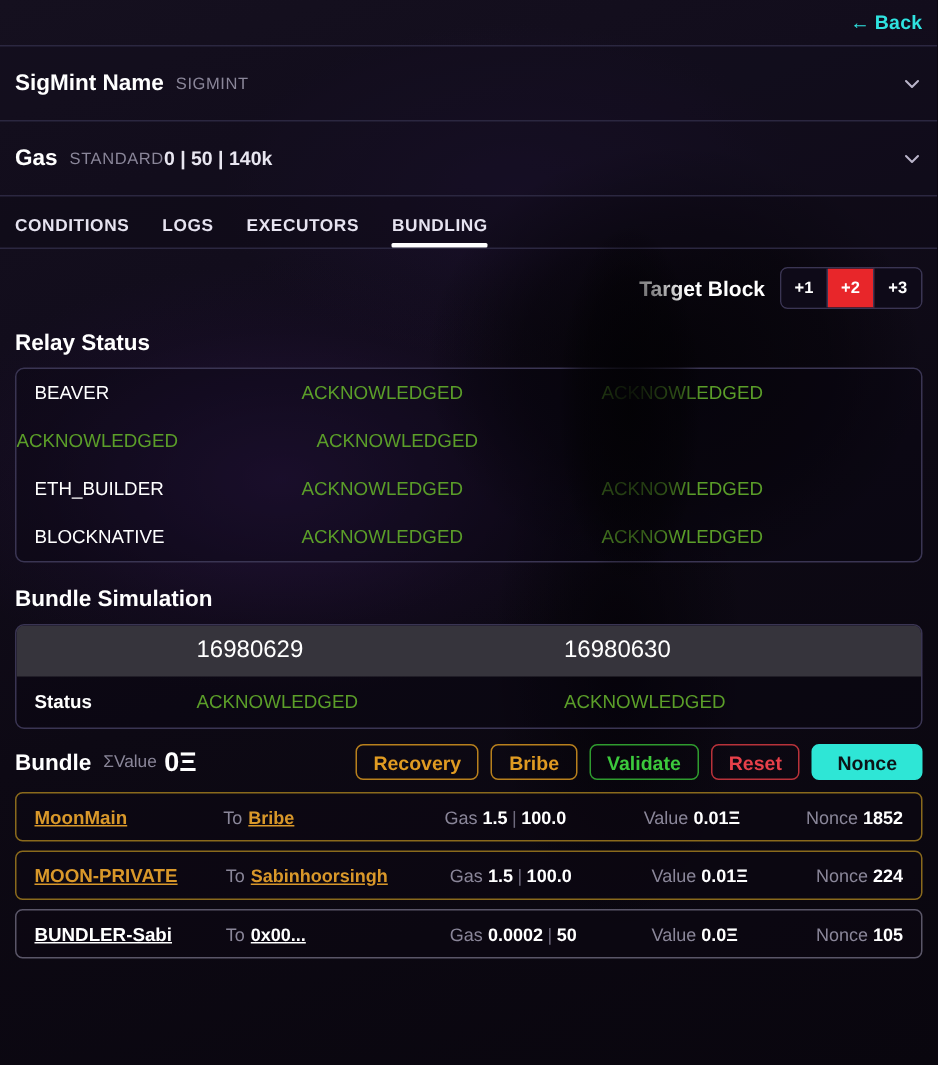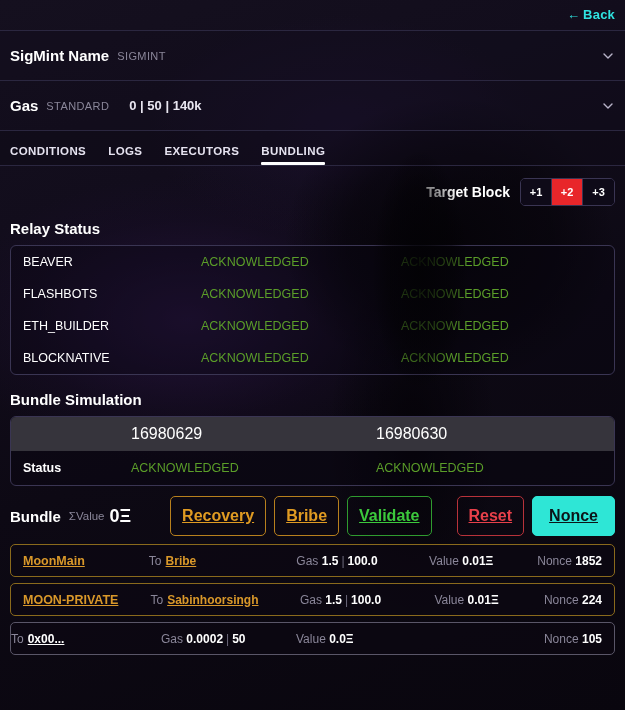--- a/index.html
+++ b/index.html
@@ -44,21 +44,21 @@
     display: flex; align-items: center;
     padding: 0 10px;
     border-top: 1px solid #2b2740;
     background: rgba(18,13,28,0.45);
     cursor: pointer;
   }
   .collapse-row .title { font-size: 15px; font-weight: bold; color: #fff; }
   .collapse-row .sub {
     font-size: 11px; color: #8a8699; margin-left: 8px; letter-spacing: .4px;
   }
-  .collapse-row .vals { font-size: 13px; color: #e8e6f0; margin-left: 20px; font-weight: bold; }
+  .collapse-row .vals { font-size: 13px; color: #e8e6f0; margin-left: 0; font-weight: bold; }
   .chev {
     position: absolute; right: 12px; top: 50%; transform: translateY(-50%);
     width: 10px; height: 10px; color: #b9b4c9;
   }
   .chev svg { display: block; }
 
   
   .tabs {
     display: flex; align-items: flex-end; gap: 22px;
     padding: 0 10px;
@@ -132,30 +132,29 @@
   
   .bundle-head {
     display: flex; align-items: center;
     padding: 10px 10px 8px 10px;
   }
   .bundle-title { font-size: 15px; font-weight: bold; color: #fff; }
   .bundle-sum-label { font-size: 11.5px; color: #8a8699; margin-left: 8px; }
   .bundle-sum-val { font-size: 18px; font-weight: bold; color: #fff; margin-left: 5px; }
   .bundle-actions { margin-left: auto; display: flex; gap: 8px; }
   .btn {
-    height: 40px; padding: 0 11px; border-radius: 5px;
-    font-size: 16px; font-weight: bold; cursor: pointer;
+    height: 24px; padding: 0 11px; border-radius: 5px;
+    font-size: 13px; font-weight: bold; cursor: pointer;
     display: flex; align-items: center; justify-content: center;
     background: transparent; border: 1px solid;
     white-space: nowrap;
-    text-decoration: underline;
   }
   .btn.orange { color: #e09b22; border-color: #b8801d; }
   .btn.green  { color: #3cc93c; border-color: #2f9b2f; }
-  .btn.red    { color: #e8404a; border-color: #b8323a; margin-left: 17px; }
+  .btn.red    { color: #e8404a; border-color: #b8323a; }
   .btn.cyan   { color: #0c1418; border-color: #2ee6d6; background: #2ee6d6; padding: 0 16px; }
 
   
   .tx {
     margin: 0 10px 6px 10px;
     height: 33px;
     display: flex; align-items: center;
     border: 1px solid #8a6a1c; border-radius: 5px;
     background: rgba(12,8,18,0.55);
     cursor: pointer;
@@ -228,21 +227,20 @@
   </div>
 
   <div class="section-title">Relay Status</div>
   <div class="panel">
     <div class="trow">
       <div class="td c-name">BEAVER</div>
       <div class="ack c-b1">ACKNOWLEDGED</div>
       <div class="ack c-b2">ACKNOWLEDGED</div>
     </div>
     <div class="trow">
-      <div class="td c-name">FLASHBOTS</div>
       <div class="ack c-b1">ACKNOWLEDGED</div>
       <div class="ack c-b2">ACKNOWLEDGED</div>
     </div>
     <div class="trow">
       <div class="td c-name">ETH_BUILDER</div>
       <div class="ack c-b1">ACKNOWLEDGED</div>
       <div class="ack c-b2">ACKNOWLEDGED</div>
     </div>
     <div class="trow">
       <div class="td c-name">BLOCKNATIVE</div>
@@ -310,20 +308,21 @@
       <span>Value</span>
       <span class="b">0.01Ξ</span>
     </div>
     <div class="tx-nonce">
       <span>Nonce</span>
       <span class="b">224</span>
     </div>
   </div>
 
   <div class="tx plain">
+    <div class="tx-name">BUNDLER-Sabi</div>
     <div class="tx-to">
       <span>To</span><span class="addr">0x00...</span>
     </div>
     <div class="tx-gas">
       <span>Gas</span>
       <span class="b">0.0002</span><span class="sep">|</span><span class="b">50</span>
     </div>
     <div class="tx-val">
       <span>Value</span>
       <span class="b">0.0Ξ</span>

